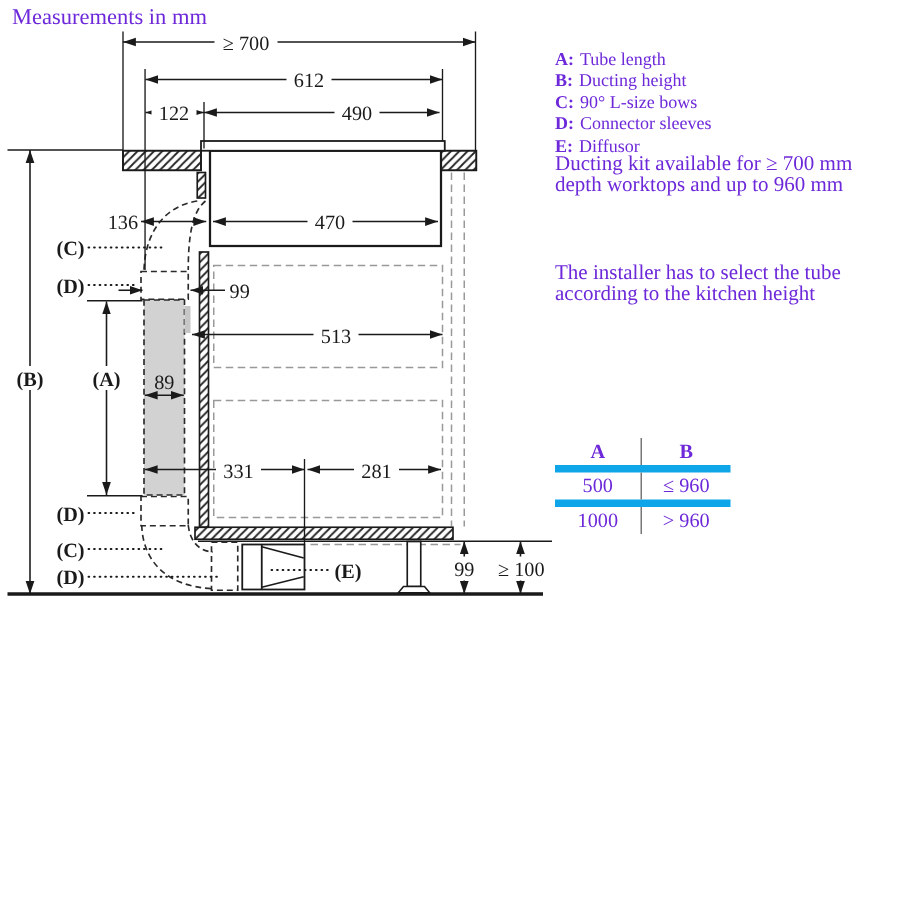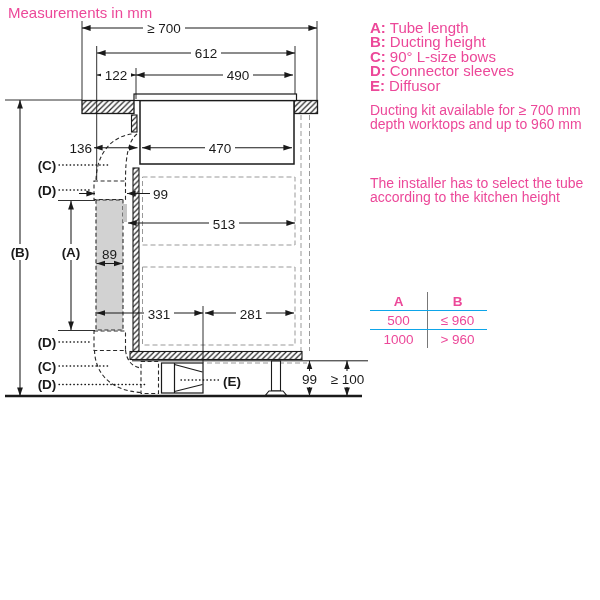--- a/index.html
+++ b/index.html
@@ -1,28 +1,28 @@
 <!DOCTYPE html>
 <html><head>
 <meta charset="utf-8">
 <style>
   html,body{margin:0;padding:0;background:#fff;}
   .canvas{position:relative;width:600px;height:600px;background:#fff;overflow:hidden;
-          font-family:Liberation Sans, sans-serif;color:#ec4899;}
+          font-family:Liberation Serif, serif;color:#6d28d9;}
   .title{position:absolute;left:8px;top:4px;font-size:15px;}
   svg{position:absolute;left:0;top:0;}
-  .legend{position:absolute;left:370px;top:21px;width:226px;font-size:15px;line-height:14.4px;}
+  .legend{position:absolute;left:370px;top:32px;width:226px;font-size:12px;line-height:14.4px;}
   .lrow .k{font-weight:bold;margin-right:4px;}
   .note{position:absolute;left:370px;width:228px;font-size:14px;line-height:14.4px;}
   .note1{top:103px;}
   .note2{top:176px;}
   .spec-table{position:absolute;left:370px;top:292px;width:117px;font-size:13.5px;}
   .tr{display:flex;width:117px;box-sizing:border-box;}
   .tr.th{font-weight:bold;}
-  .tr.b1,.tr.b2{border-top:1px solid #0ea5e9;}
+  .tr.b1,.tr.b2{border-top:5px solid #0ea5e9;}
   .ca{width:57px;height:18px;display:flex;align-items:center;justify-content:center;}
   .cb{width:59px;height:18px;display:flex;align-items:center;justify-content:center;border-left:1px solid #777;}
   .dt{font-size:13.5px;fill:#1a1a1a;}
   .co{font-size:13.5px;font-weight:bold;fill:#1a1a1a;}
 </style>
 </head>
 <body>
 
 <div class="canvas">
 

